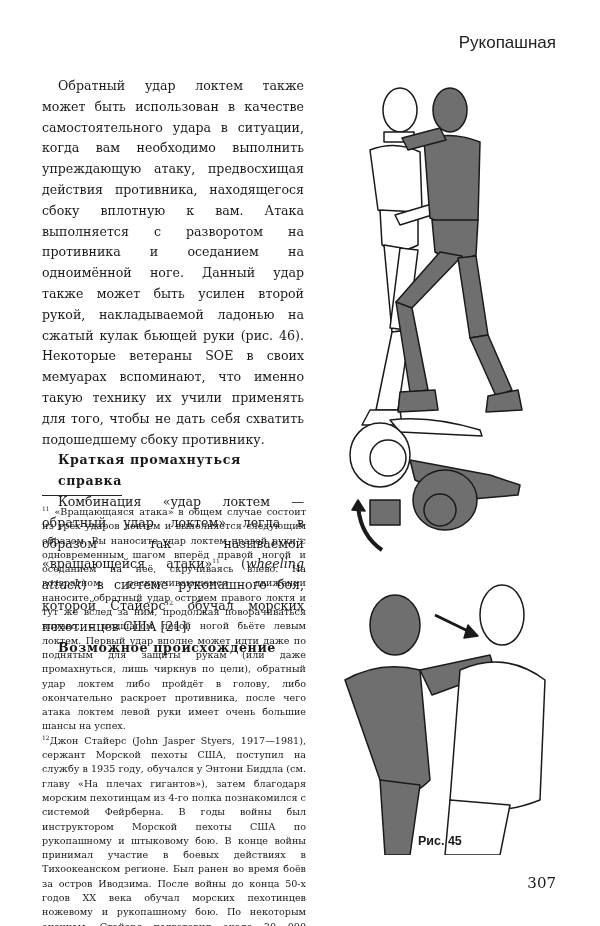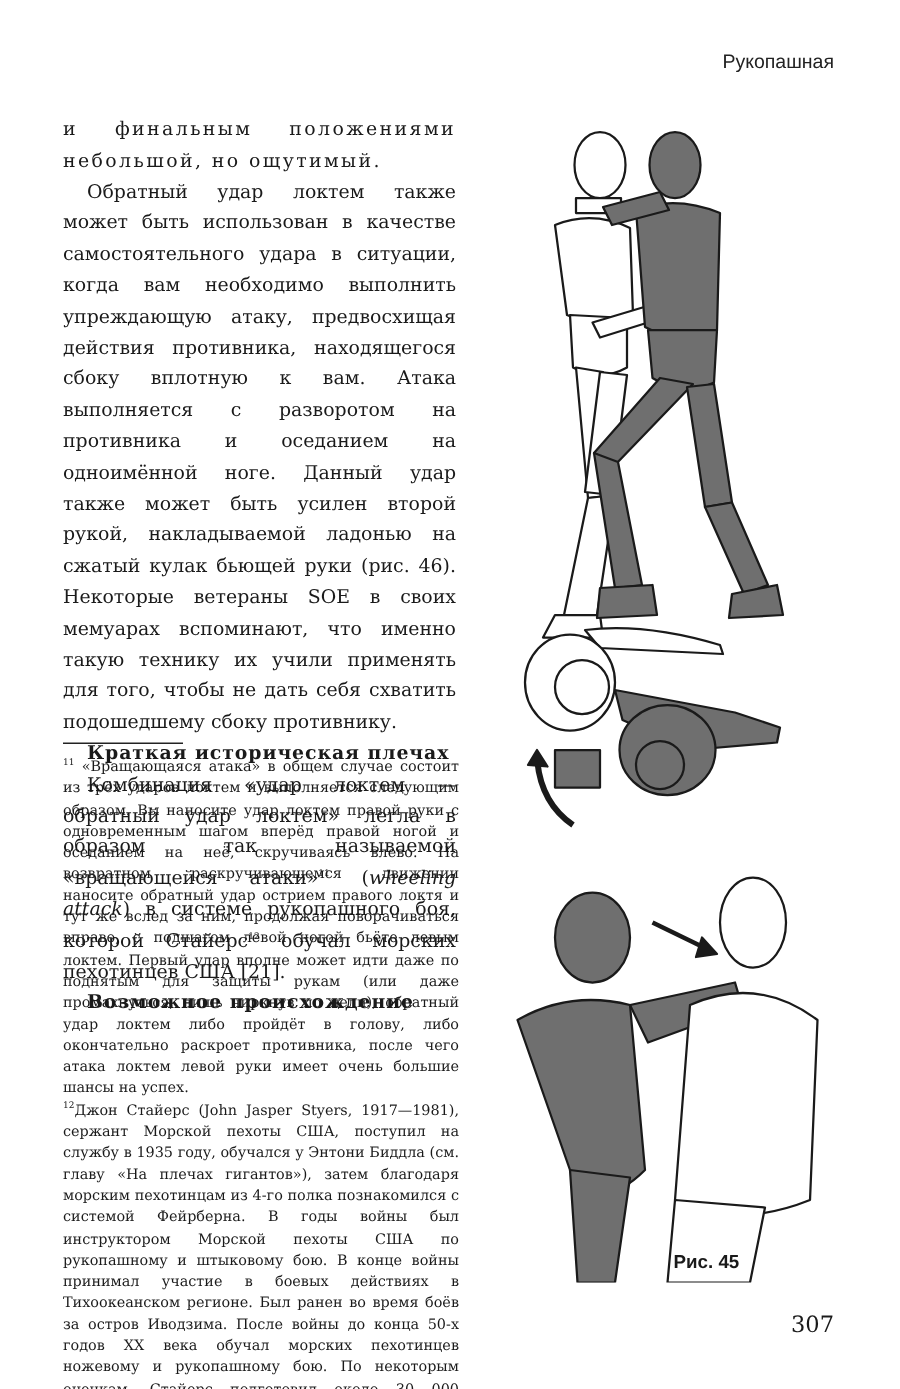--- a/index.html
+++ b/index.html
@@ -1,40 +1,39 @@
 <!DOCTYPE html>
 <html><head>
   <meta charset="utf-8">
   <style>
     html, body { margin: 0; padding: 0; background: #ffffff; }
     body { width: 600px; height: 926px; position: relative; overflow: hidden; font-family: "DejaVu Serif", serif; color: #1a1a1a; }
-    .running-head { position: absolute; top: 33px; right: 44px; font-family: "Liberation Sans", sans-serif; font-size: 13px; color: #222; text-align: right; }
+    .running-head { position: absolute; top: 33px; right: 44px; font-family: "Liberation Sans", sans-serif; font-size: 17px; color: #222; text-align: right; }
     .text-col { position: absolute; left: 42px; top: 76px; width: 262px; }
     .para { font-size: 12.6px; line-height: 20.8px; margin: 0; text-align: justify; }
     .para.indent { text-indent: 16px; }
     .para.spaced { letter-spacing: 1.6px; }
     .heading { font-size: 12.6px; line-height: 20.8px; font-weight: bold; margin: 0; padding-left: 16px; letter-spacing: 0.6px; }
     .italic { font-style: italic; }
     sup { font-size: 6px; vertical-align: super; line-height: 0; }
     .fn-rule { position: absolute; left: 42px; top: 495px; width: 80px; height: 1px; background: #222; }
     .footnotes { position: absolute; left: 42px; top: 505px; width: 264px; }
     .fn { font-size: 9.6px; line-height: 14.3px; margin: 0; text-align: justify; }
     .figure { position: absolute; left: 340px; top: 80px; width: 230px; height: 775px; }
-    .caption { position: absolute; left: 418px; top: 834px; font-family: "Liberation Sans", sans-serif; font-weight: bold; font-size: 12.5px; margin-left: 31px; }
+    .caption { position: absolute; left: 418px; top: 834px; font-family: "Liberation Sans", sans-serif; font-weight: bold; font-size: 12.5px; }
     .page-num { position: absolute; right: 44px; top: 874px; font-family: "DejaVu Serif", serif; font-size: 15px; }
   </style>
 </head>
 <body>
 
 <div class="running-head">Рукопашная</div>
 
 <div class="text-col">
-  <p class="para spaced">и финальным положениями небольшой, но ощутимый.</p>
   <p class="para indent">Обратный удар локтем также может быть использован в качестве самостоятельного удара в ситуации, когда вам необходимо выполнить упреждающую атаку, предвосхищая действия противника, находящегося сбоку вплотную к вам. Атака выполняется с разворотом на противника и оседанием на одноимённой ноге. Данный удар также может быть усилен второй рукой, накладываемой ладонью на сжатый кулак бьющей руки (рис. 46). Некоторые ветераны SOE в своих мемуарах вспоминают, что именно такую технику их учили применять для того, чтобы не дать себя схватить подошедшему сбоку противнику.</p>
-  <p class="heading">Краткая историческая плечах</p>
+  <p class="heading">Краткая промахнуться справка</p>
   <p class="para indent"><span>Комбинация «удар локтем — обратный удар локтем» легла в образом так называемой «вращающейся атаки»</span><sup>11</sup><span> (</span><span class="italic">wheeling attack</span><span>) в системе рукопашного боя, которой Стайерс</span><sup>12</sup><span> обучал морских пехотинцев США [21].</span></p>
   <p class="heading">Возможное происхождение</p>
 </div>
 
 <div class="fn-rule"></div>
 
 <div class="footnotes">
   <p class="fn"><sup>11</sup> <span>«Вращающаяся атака» в общем случае состоит из трёх ударов локтем и выполняется следующим образом. Вы наносите удар локтем правой руки с одновременным шагом вперёд правой ногой и оседанием на неё, скручиваясь влево. На возвратном раскручивающемся движении наносите обратный удар острием правого локтя и тут же вслед за ним, продолжая поворачиваться вправо, с подшагом левой ногой бьёте левым локтем. Первый удар вполне может идти даже по поднятым для защиты рукам (или даже промахнуться, лишь чиркнув по цели), обратный удар локтем либо пройдёт в голову, либо окончательно раскроет противника, после чего атака локтем левой руки имеет очень большие шансы на успех.</span></p>
   <p class="fn"><sup>12</sup><span>Джон Стайерс (John Jasper Styers, 1917—1981), сержант Морской пехоты США, поступил на службу в 1935 году, обучался у Энтони Биддла (см. главу «На плечах гигантов»), затем благодаря морским пехотинцам из 4-го полка познакомился с системой Фейрберна. В годы войны был инструктором Морской пехоты США по рукопашному и штыковому бою. В конце войны принимал участие в боевых действиях в Тихоокеанском регионе. Был ранен во время боёв за остров Иводзима. После войны до конца 50-х годов XX века обучал морских пехотинцев ножевому и рукопашному бою. По некоторым оценкам, Стайерс подготовил около 30 000 морских пехотинцев. В 1951 году опубликовал серию статей, посвящённых рукопашному, ножевому и штыковому бою, в журнале Leatherneck. В 1952 году издал книгу Cold Steel. В 1960-х обучал рукопашному бою пилотов некоторых авиакомпаний. Почти до самой смерти очень хорошо играл в большой теннис.</span></p>
 </div>

